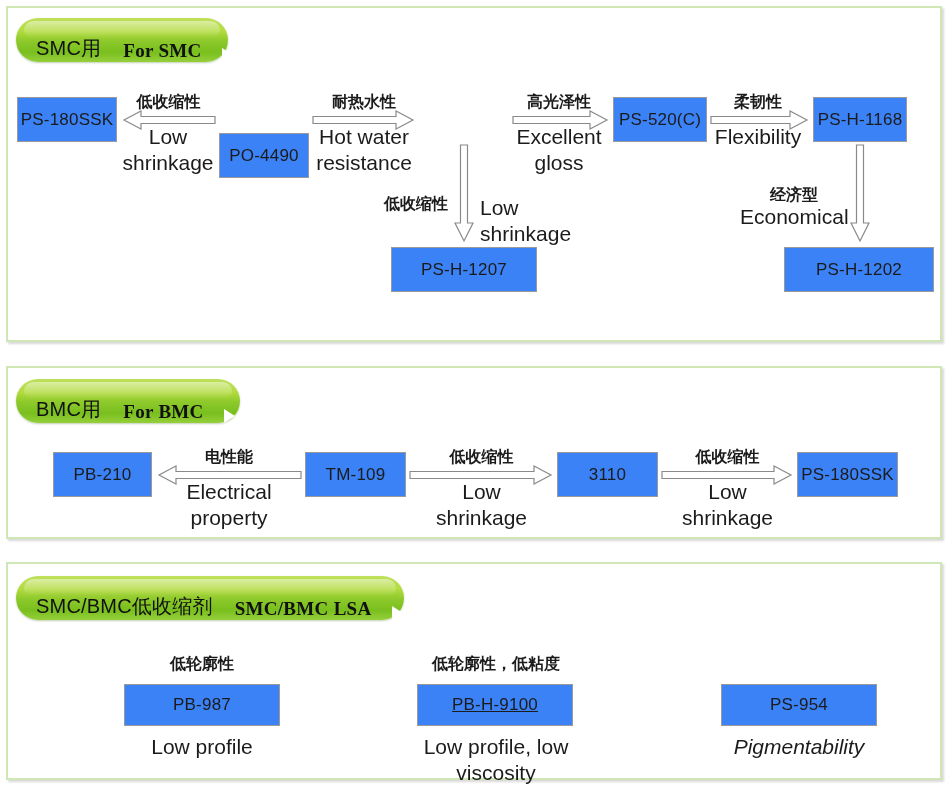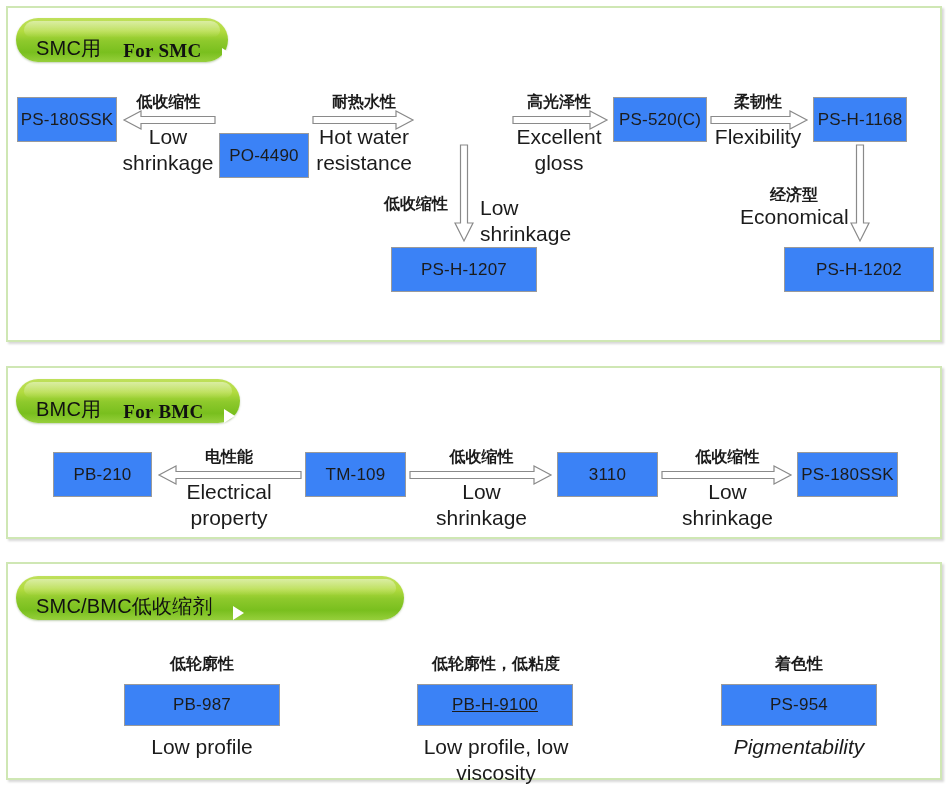--- a/index.html
+++ b/index.html
@@ -217,28 +217,28 @@
     </svg>
   </div>
   <div class="lbl lbl-cn" style="left:662px; top:447px; width:131px;">低收缩性</div>
   <div class="lbl lbl-en" style="left:662px; top:479px; width:131px;">Low
 shrinkage</div>
 
   <div class="card" id="card-lsa"></div>
 
   <div class="pill" id="pill-lsa">
     <span class="pill-cn">SMC/BMC低收缩剂</span>
+    <span class="pill-en">SMC/BMC LSA</span>
     <span class="pill-arrow"></span>
   </div>
 
   <div class="lbl lbl-cn" style="left:112px; top:654px; width:180px;">低轮廓性</div>
   <div class="node" style="left:124px; top:684px; width:156px; height:42px;">PB-987</div>
   <div class="lbl lbl-cn" style="left:396px; top:654px; width:200px;">低轮廓性，低粘度</div>
 
   <div class="lbl lbl-en" style="left:112px; top:734px; width:180px;">Low profile</div>
   <div class="node" style="left:417px; top:684px; width:156px; height:42px;text-decoration:underline;">PB-H-9100</div>
   <div class="lbl lbl-en" style="left:388px; top:734px; width:216px;">Low profile, low viscosity</div>
 
-  <div class="lbl lbl-cn" style="left:709px; top:654px; width:180px;">着色性</div>
   <div class="node" style="left:721px; top:684px; width:156px; height:42px;">PS-954</div>
   <div class="lbl lbl-en" style="left:709px; top:734px; width:180px;font-style:italic;">Pigmentability</div>
 
 </div>
 
 </body></html>

